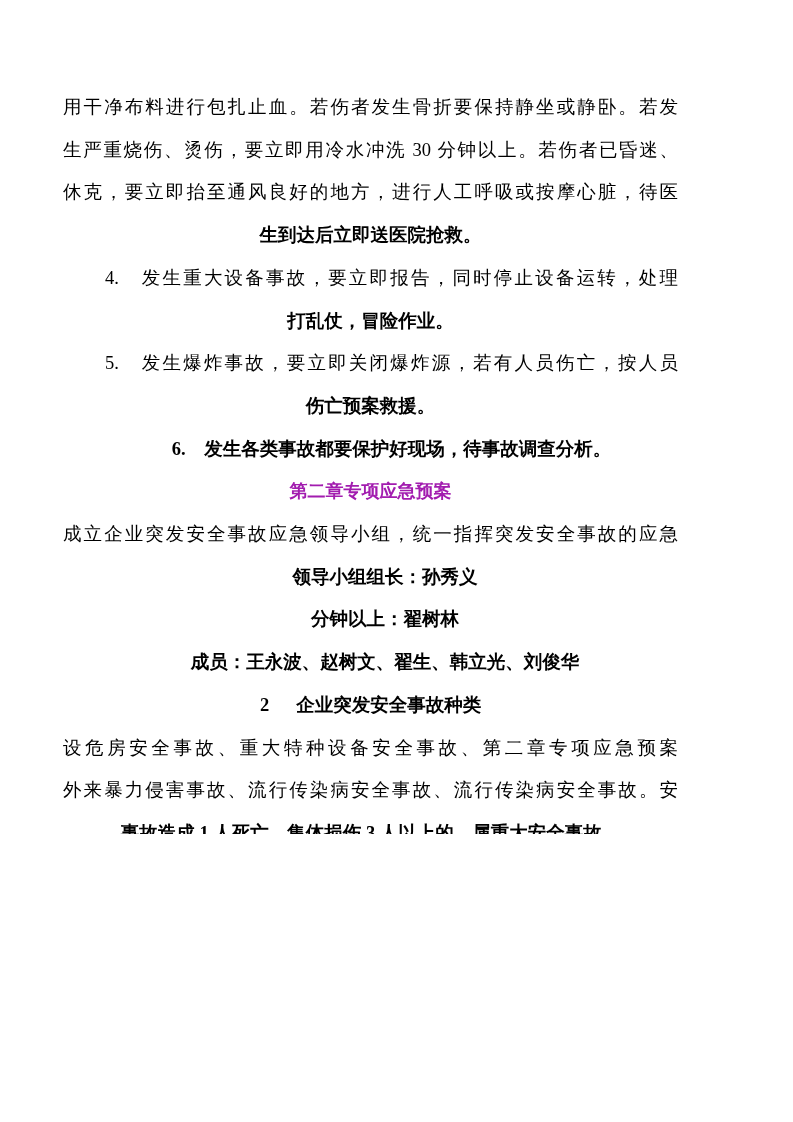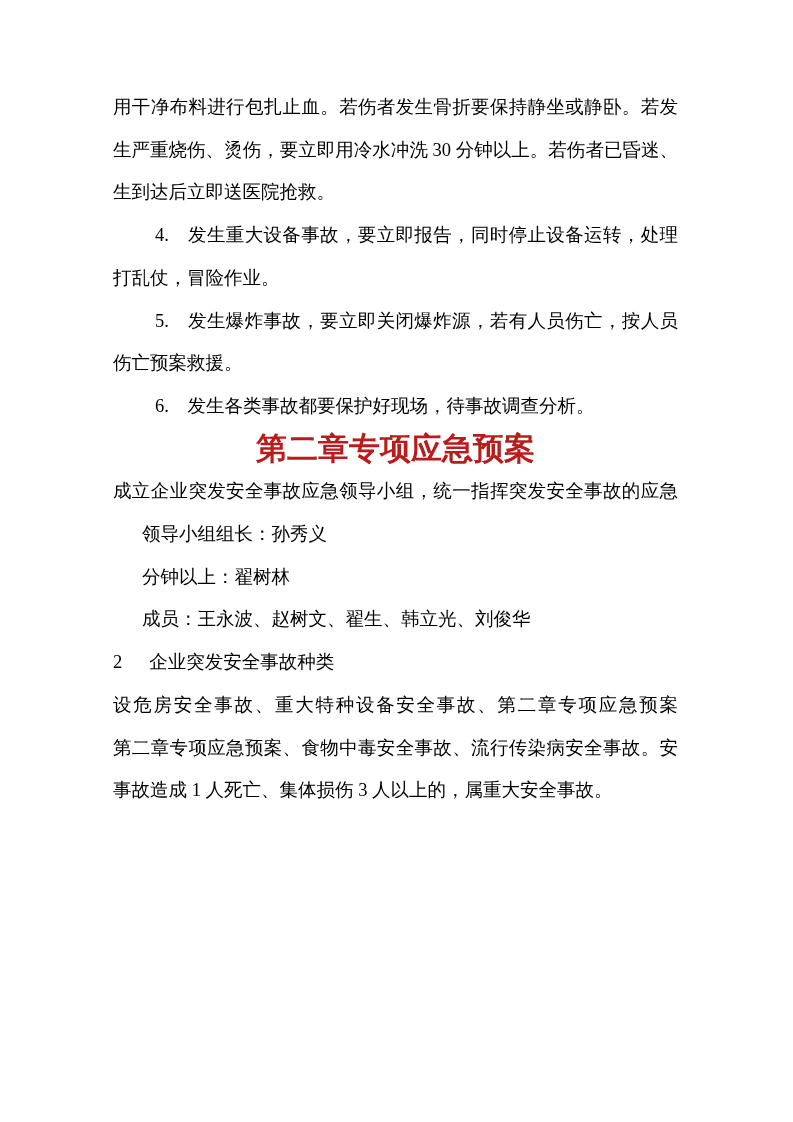--- a/index.html
+++ b/index.html
@@ -7,65 +7,67 @@
     padding: 0;
     background: #ffffff;
   }
   .page {
     position: relative;
     width: 793px;
     height: 834px;
     box-sizing: border-box;
     background: #ffffff;
     color: #000000;
-    padding: 86px 115px 0 113px;
+    padding: 86px 115px 0 63px;
     font-family: "Liberation Serif", "DejaVu Serif", serif;
     overflow: hidden;
   }
   .line, .role, .section-row {
     margin: 0;
     font-size: 18.5px;
     line-height: 42.7px;
     color: #000000;
     white-space: normal;
   }
   
   .jline {
     text-align: justify;
     text-align-last: justify;
   }
   
   .pline {
-    text-align: left;
+    text-align: center;
+    font-weight: bold;
   }
   
   .ind1 { text-indent: 26px; }   
   .ind2 { text-indent: 42px; }   
   .role  { text-indent: 29px; }  
   .chapter {
     margin: 0;
-    font-size: 31px;
+    font-size: 18px;
     font-weight: bold;
     line-height: 42.7px;
     text-align: center;
-    color: #b91c1c;
+    color: #a21caf;
   }
   .section-row .sec-num {
     display: inline-block;
     margin-right: 27px;
   }
 </style>
 </head>
 <body>
 
 <div class="page">
 
   <div>
     <p class="line jline">用干净布料进行包扎止血。若伤者发生骨折要保持静坐或静卧。若发</p>
     <p class="line jline">生严重烧伤、烫伤，要立即用冷水冲洗 30 分钟以上。若伤者已昏迷、</p>
+    <p class="line jline">休克，要立即抬至通风良好的地方，进行人工呼吸或按摩心脏，待医</p>
     <p class="line pline">生到达后立即送医院抢救。</p>
   </div>
 
   <div>
     <p class="line jline ind2">4.　发生重大设备事故，要立即报告，同时停止设备运转，处理</p>
     <p class="line pline">打乱仗，冒险作业。</p>
   </div>
 
   <div>
     <p class="line jline ind2">5.　发生爆炸事故，要立即关闭爆炸源，若有人员伤亡，按人员</p>
@@ -84,17 +86,17 @@
   </div>
 
   <p class="role pline">领导小组组长：孙秀义</p>
   <p class="role pline">分钟以上：翟树林</p>
   <p class="role pline">成员：王永波、赵树文、翟生、韩立光、刘俊华</p>
 
   <p class="section-row pline"><span class="sec-num">2</span><span class="sec-title">企业突发安全事故种类</span></p>
 
   <div>
     <p class="line jline">设危房安全事故、重大特种设备安全事故、第二章专项应急预案</p>
-    <p class="line jline">第二章专项应急预案、食物中毒安全事故、流行传染病安全事故。安</p>
+    <p class="line jline">外来暴力侵害事故、流行传染病安全事故、流行传染病安全事故。安</p>
     <p class="line pline">事故造成 1 人死亡、集体损伤 3 人以上的，属重大安全事故。</p>
   </div>
 
 </div>
 
 </body></html>

